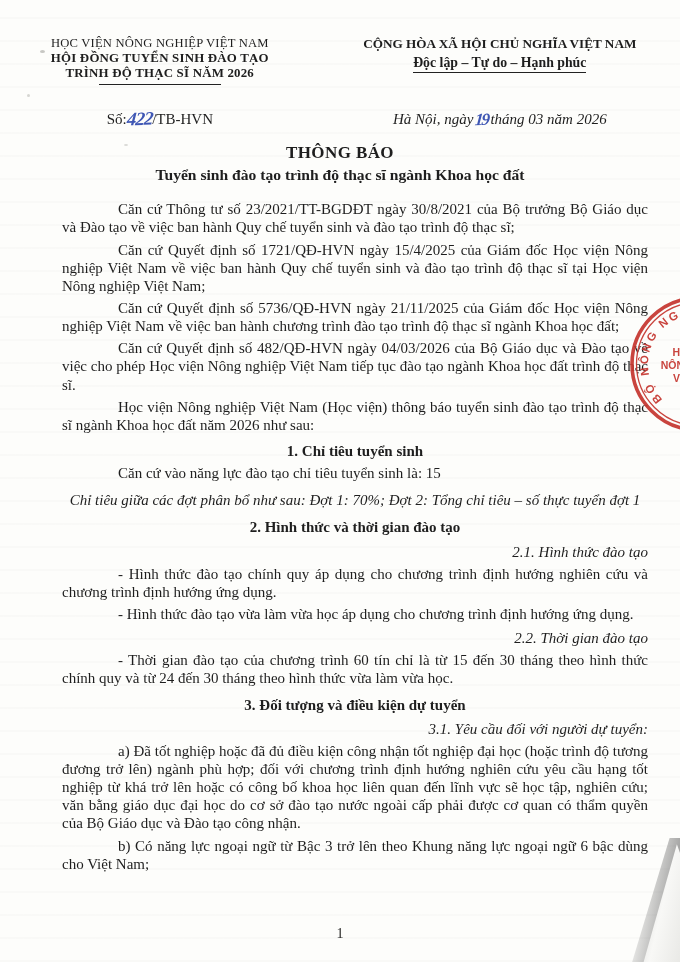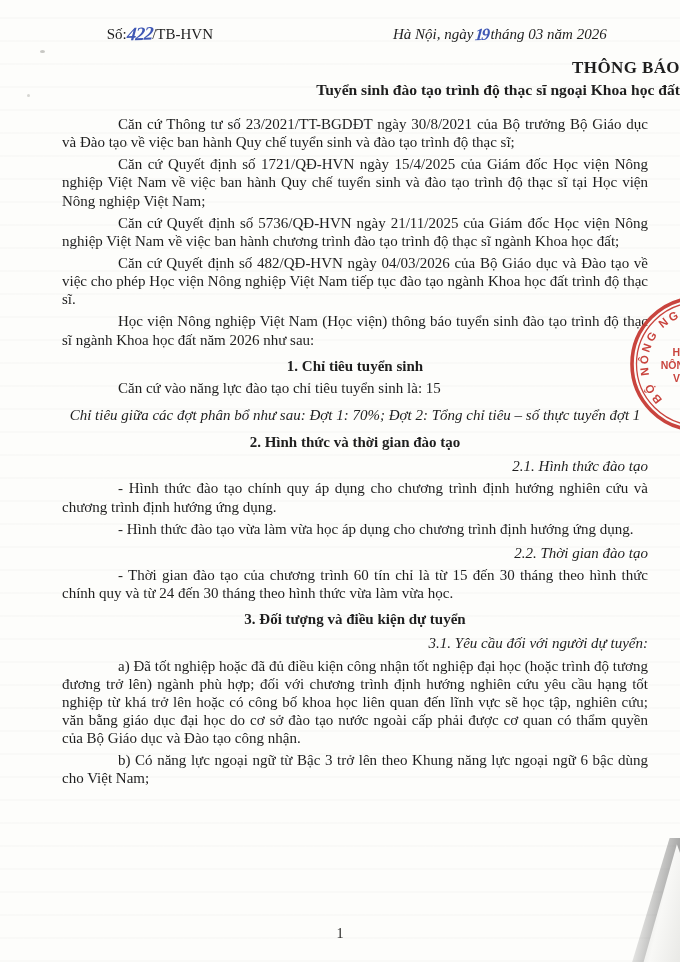--- a/index.html
+++ b/index.html
@@ -36,21 +36,21 @@
   .handwritten{
     color:#3f57b4;
     font-weight:700;
     font-style:italic;
     display:inline-block;
     transform:skewX(-7deg) rotate(-2deg);
   }
   .hw-number{font-size:19px;letter-spacing:-1px;position:relative;top:1px;}
   .hw-day{font-size:17px;letter-spacing:-2px;position:relative;top:1px;margin:0 2px;}
   
-  .title-block{text-align:right;margin-top:14px;}
+  .title-block{text-align:center;margin-top:14px;}
   .doc-title{font-size:17px;font-weight:700;letter-spacing:.4px;}
   .doc-subtitle{font-size:15.6px;font-weight:700;margin-top:3px;}
   
   .doc-body{
     margin:16px 32px 0 62px;
     font-size:15px;
     line-height:1.21;
   }
   .blk{margin:4px 0;text-align:justify;text-indent:56px;}
   .blk.heading{font-weight:700;text-indent:0;text-align:center;margin:8px 0 3px;}
@@ -85,33 +85,45 @@
 </style>
 </head>
 <body>
 
 <div class="page">
 
   <span class="speck speck-1"></span>
   <span class="speck speck-2"></span>
   <span class="speck speck-3"></span>
 
+  <div class="hdr-row">
+    <div class="hdr-left">
+      <div class="org-parent">HỌC VIỆN NÔNG NGHIỆP VIỆT NAM</div>
+      <div class="org-bold">HỘI ĐỒNG TUYỂN SINH ĐÀO TẠO</div>
+      <div class="org-bold">TRÌNH ĐỘ THẠC SĨ NĂM 2026</div>
+      <div class="org-underline"></div>
+    </div>
+    <div class="hdr-right">
+      <div class="motto-1">CỘNG HÒA XÃ HỘI CHỦ NGHĨA VIỆT NAM</div>
+      <div class="motto-2">Độc lập – Tự do – Hạnh phúc</div>
+    </div>
+  </div>
 
   <div class="num-row">
     <div class="num-cell">
       <span>Số:</span><span class="handwritten hw-number">422</span><span>/TB-HVN</span>
     </div>
     <div class="date-cell">
       <span>Hà Nội, ngày</span><span class="handwritten hw-day">19</span><span>tháng 03 năm 2026</span>
     </div>
   </div>
 
   <div class="title-block">
     <div class="doc-title">THÔNG BÁO</div>
-    <div class="doc-subtitle">Tuyển sinh đào tạo trình độ thạc sĩ ngoại Khoa học đất</div>
+    <div class="doc-subtitle">Tuyển sinh đào tạo trình độ thạc sĩ ngành Khoa học đất</div>
   </div>
 
   <div class="doc-body">
       <p class="blk para">Căn cứ Thông tư số 23/2021/TT-BGDĐT ngày 30/8/2021 của Bộ trưởng Bộ Giáo dục và Đào tạo về việc ban hành Quy chế tuyển sinh và đào tạo trình độ thạc sĩ;</p>
       <p class="blk para">Căn cứ Quyết định số 1721/QĐ-HVN ngày 15/4/2025 của Giám đốc Học viện Nông nghiệp Việt Nam về việc ban hành Quy chế tuyển sinh và đào tạo trình độ thạc sĩ tại Học viện Nông nghiệp Việt Nam;</p>
       <p class="blk para">Căn cứ Quyết định số 5736/QĐ-HVN ngày 21/11/2025 của Giám đốc Học viện Nông nghiệp Việt Nam về việc ban hành chương trình đào tạo trình độ thạc sĩ ngành Khoa học đất;</p>
       <p class="blk para">Căn cứ Quyết định số 482/QĐ-HVN ngày 04/03/2026 của Bộ Giáo dục và Đào tạo về việc cho phép Học viện Nông nghiệp Việt Nam tiếp tục đào tạo ngành Khoa học đất trình độ thạc sĩ.</p>
       <p class="blk para">Học viện Nông nghiệp Việt Nam (Học viện) thông báo tuyển sinh đào tạo trình độ thạc sĩ ngành Khoa học đất năm 2026 như sau:</p>
       <p class="blk heading">1. Chỉ tiêu tuyển sinh</p>
       <p class="blk para">Căn cứ vào năng lực đào tạo chỉ tiêu tuyển sinh là: 15</p>

